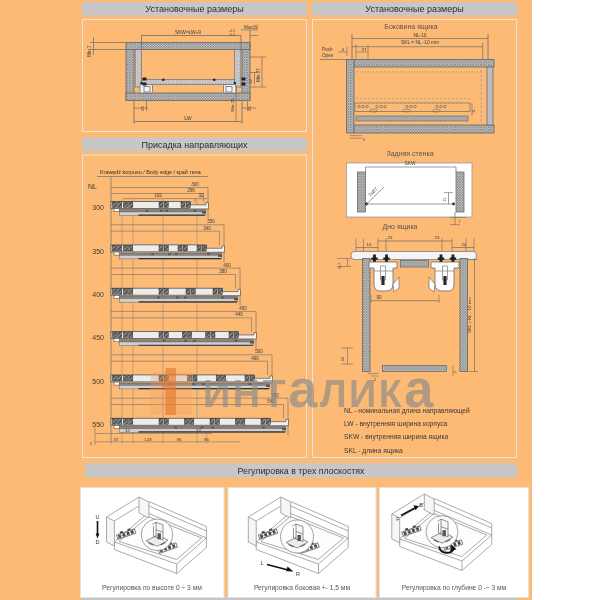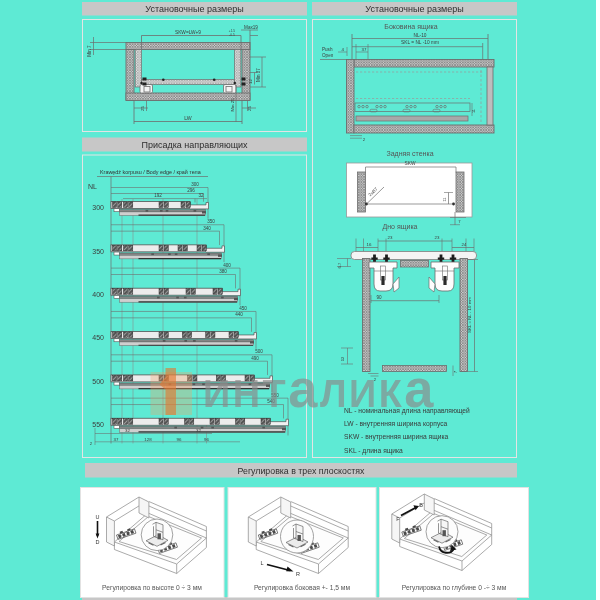--- a/index.html
+++ b/index.html
@@ -1,15 +1,15 @@
 <!DOCTYPE html>
 <html><head><meta charset="utf-8">
 <style>
 html,body{margin:0;padding:0;background:#ffffff;}
-#pg{position:relative;width:596px;height:600px;overflow:hidden;background:#5eead4;
+#pg{position:relative;width:532px;height:600px;overflow:hidden;background:#fdba74;
 font-family:"Liberation Sans",sans-serif;}
 svg{position:absolute;left:0;top:0;}
 </style></head><body>
 <div id="pg">
 <svg width="600" height="600" viewBox="0 0 600 600">
 <defs>
 <pattern id="hd" patternUnits="userSpaceOnUse" width="2.6" height="2.6">
   <rect width="2.6" height="2.6" fill="#c9c9c9"></rect>
   <path d="M0,0 L2.6,2.6 M2.6,0 L0,2.6" stroke="#7e7e7e" stroke-width="0.7"></path>
 </pattern>

